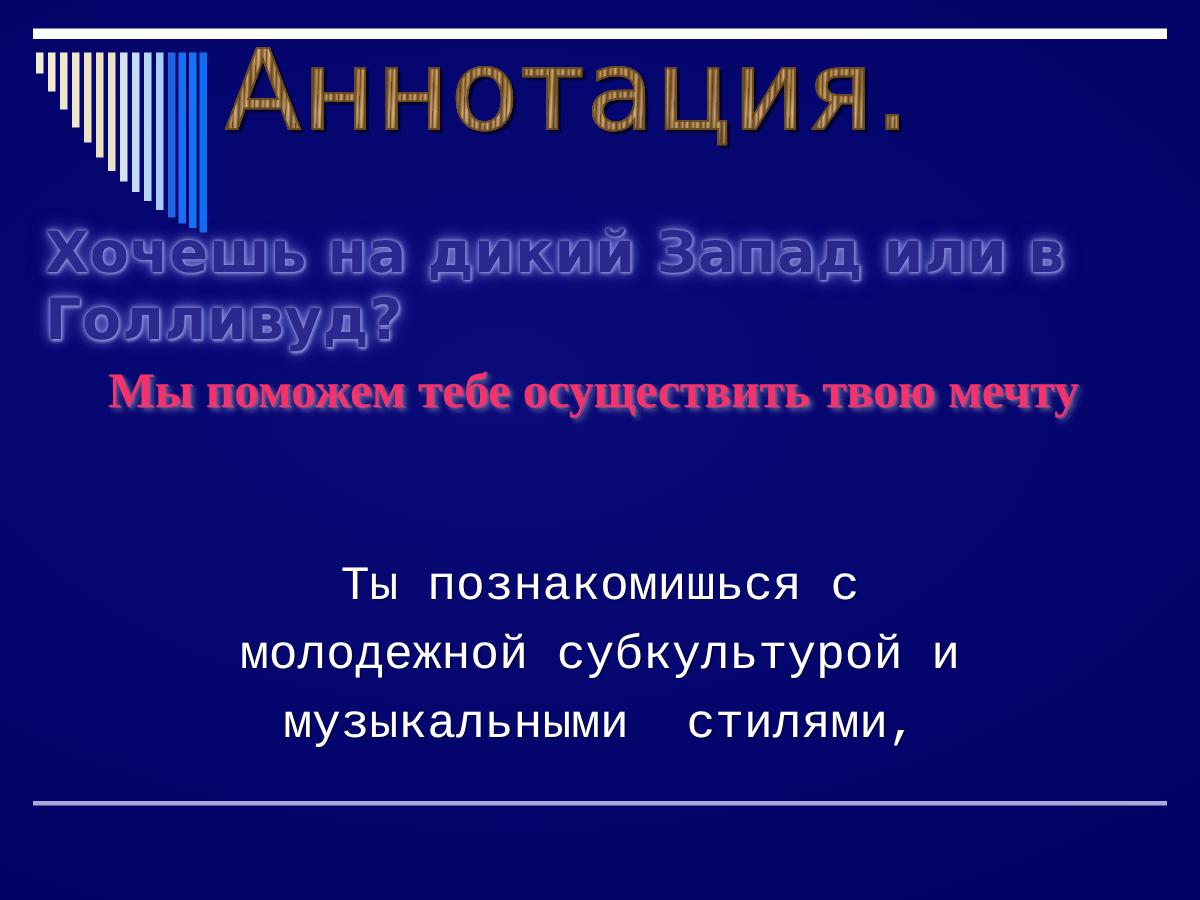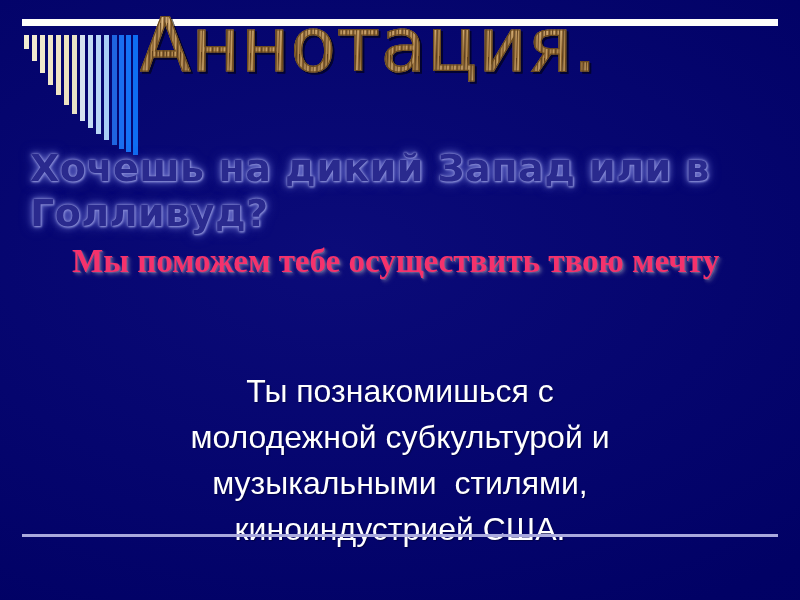--- a/index.html
+++ b/index.html
@@ -44,25 +44,26 @@
   .bars .bar {
     position: absolute;
     top: 0;
     width: 5px;
     border-radius: 0;
   }
 
   
   .title-wrap {
     position: absolute;
-    left: 140px;
+    left: 150px;
     top: 8px;
     width: 620px;
     height: 105px;
     display: flex;
+    align-items: center;
   }
   .title {
     font-family: "DejaVu Sans", sans-serif;
     font-size: 74px;
     font-weight: 400;
     letter-spacing: 1px;
     line-height: 1;
     white-space: nowrap;
     background-image:
       repeating-linear-gradient(
@@ -120,21 +121,21 @@
       2px 2px 3px rgba(140,135,170,0.45),
       3px 3px 5px rgba(150,145,180,0.30);
   }
 
   
   .body-text {
     position: absolute;
     left: 62px;
     top: 368px;
     width: 676px;
-    font-family: Liberation Sans, sans-serif;
+    font-family: Liberation Mono, monospace;
     font-size: 32px;
     font-weight: 400;
     line-height: 1.44;
     color: #ffffff;
     text-align: center;
     text-shadow: 1px 1px 1px rgba(0,0,0,0.35);
   }
   .body-text .ln { display: block; white-space: pre; }
 
   
@@ -177,18 +178,17 @@
   </div>
 
   <div class="subtitle">Хочешь на дикий Запад или в Голливуд?</div>
 
   <div class="pink-line">Мы поможем тебе осуществить твою мечту</div>
 
   <div class="body-text" id="body-text">
       <span class="ln">Ты познакомишься с</span>
       <span class="ln">молодежной субкультурой и</span>
       <span class="ln">музыкальными  стилями,</span>
-      <span class="ln">киноиндустрией США.</span>
     </div>
 
   <div class="bottom-rule"></div>
 
 </div>
 
 </body></html>

